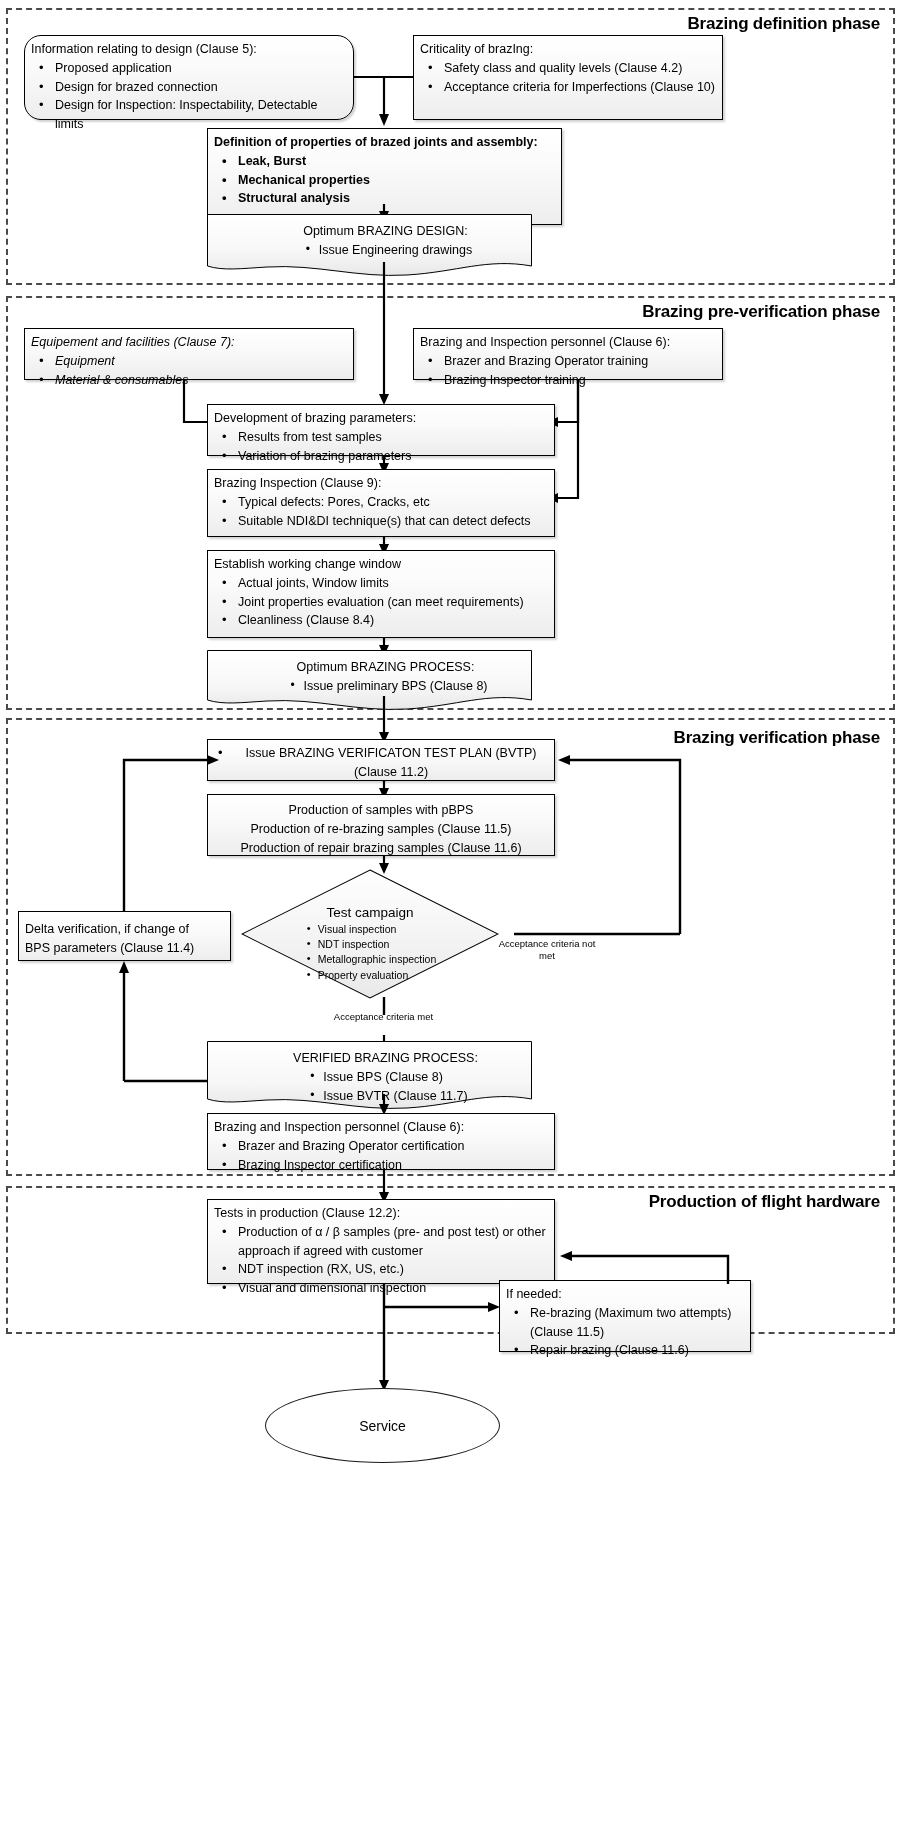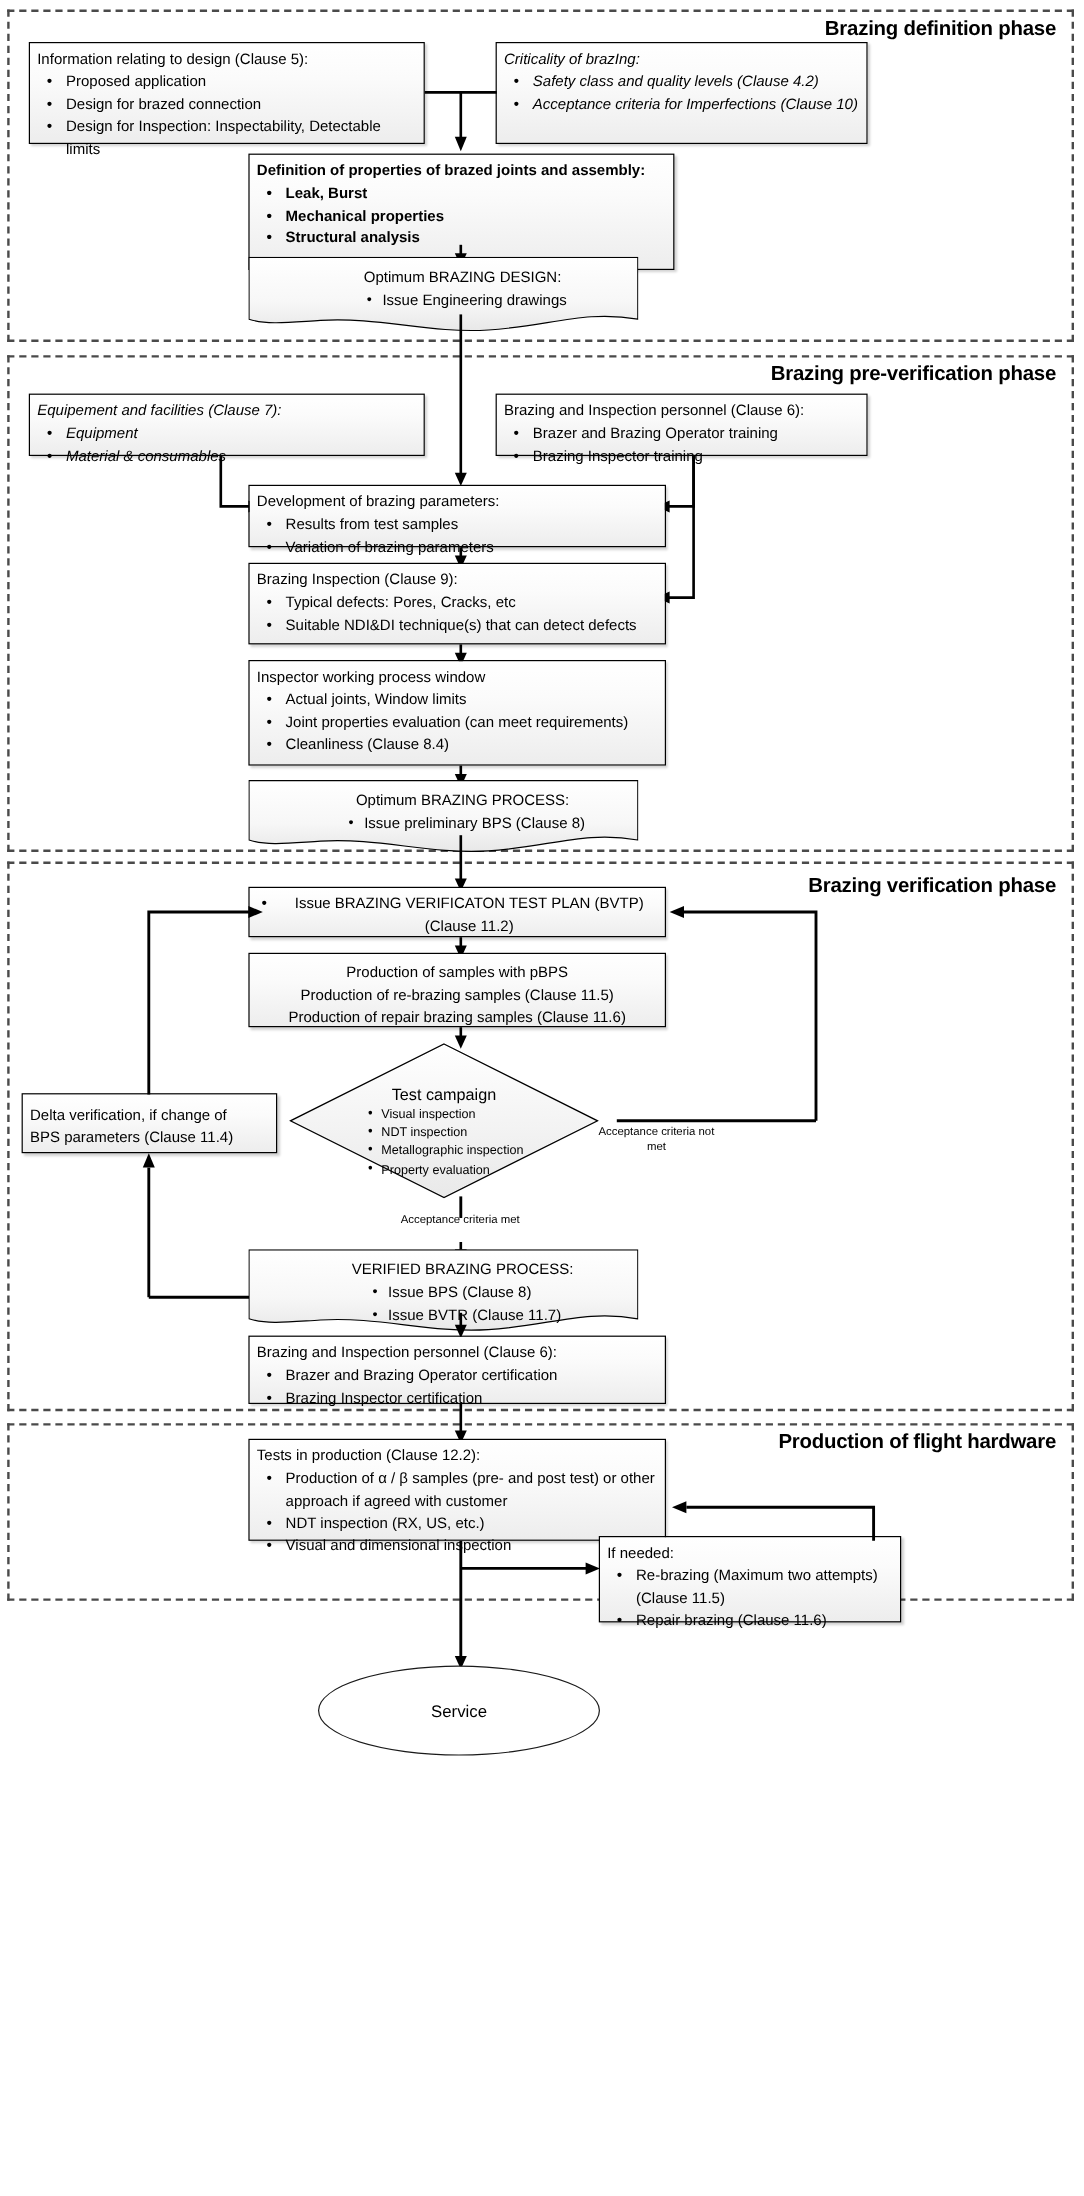--- a/index.html
+++ b/index.html
@@ -153,30 +153,30 @@
   }
 </style>
 </head>
 <body>
 
 <div id="canvas">
 
   <div class="phase" style="left:6px;top:8px;width:889px;height:277px;"></div>
   <div class="phase-label" style="left:480px;top:14px;width:400px;">Brazing definition phase</div>
 
-  <div class="box" style="left:24px;top:35px;width:330px;height:85px;">
+  <div class="box" style="left:24px;top:35px;width:330px;height:85px;border-radius:17px;">
     <span class="hdr">Information relating to design (Clause 5):</span>
     <ul>
       <li>Proposed application</li>
       <li>Design for brazed connection</li>
       <li>Design for Inspection: Inspectability, Detectable limits</li>
     </ul>
   </div>
 
-  <div class="box" style="left:413px;top:35px;width:310px;height:85px;font-style:italic;">
+  <div class="box" style="left:413px;top:35px;width:310px;height:85px;">
     <span class="hdr">Criticality of brazIng:</span>
     <ul>
       <li>Safety class and quality levels (Clause 4.2)</li>
       <li>Acceptance criteria for Imperfections (Clause 10)</li>
     </ul>
   </div>
 
   <svg class="conn" style="left:340px;top:68px;width:90px;height:60px;">
     <polyline points="14,9 74,9" stroke-width="2.2"></polyline>
     <polyline points="44,9 44,50" stroke-width="2.2"></polyline>
@@ -275,21 +275,21 @@
       <li>Suitable NDI&amp;DI technique(s)  that can detect defects</li>
     </ul>
   </div>
 
   <svg class="conn" style="left:378px;top:537px;width:12px;height:18px;">
     <line x1="6" y1="0" x2="6" y2="11" stroke-width="2.2"></line>
     <polygon points="6,18 1,7 11,7" fill="#000"></polygon>
   </svg>
 
   <div class="box" style="left:207px;top:550px;width:348px;height:88px;">
-    <span class="hdr">Inspector working process window</span>
+    <span class="hdr">Establish working change window</span>
     <ul>
       <li>Actual joints, Window limits</li>
       <li>Joint properties evaluation (can meet requirements)</li>
       <li>Cleanliness (Clause 8.4)</li>
     </ul>
   </div>
 
   <svg class="conn" style="left:378px;top:638px;width:12px;height:18px;">
     <line x1="6" y1="0" x2="6" y2="11" stroke-width="2.2"></line>
     <polygon points="6,18 1,7 11,7" fill="#000"></polygon>

